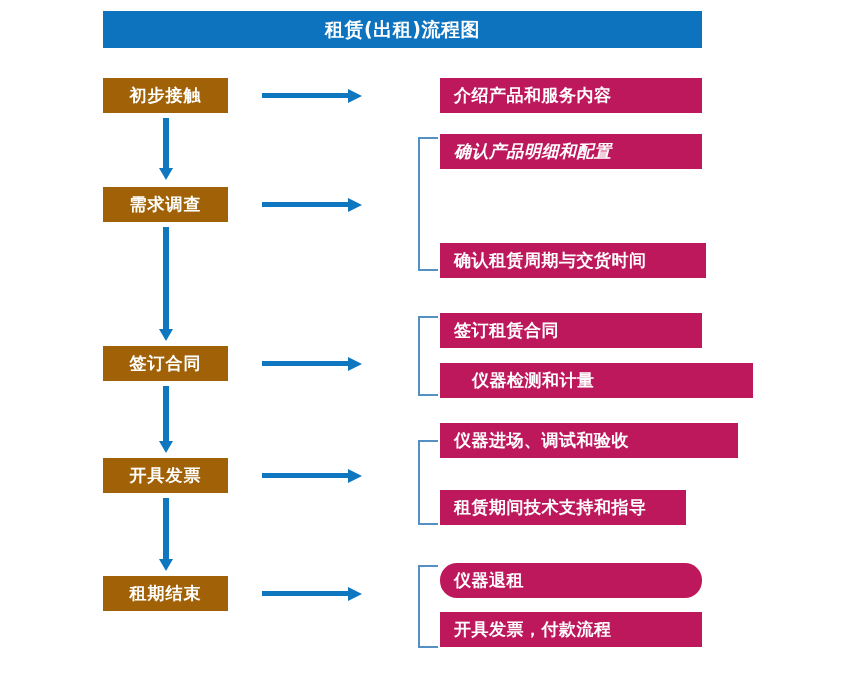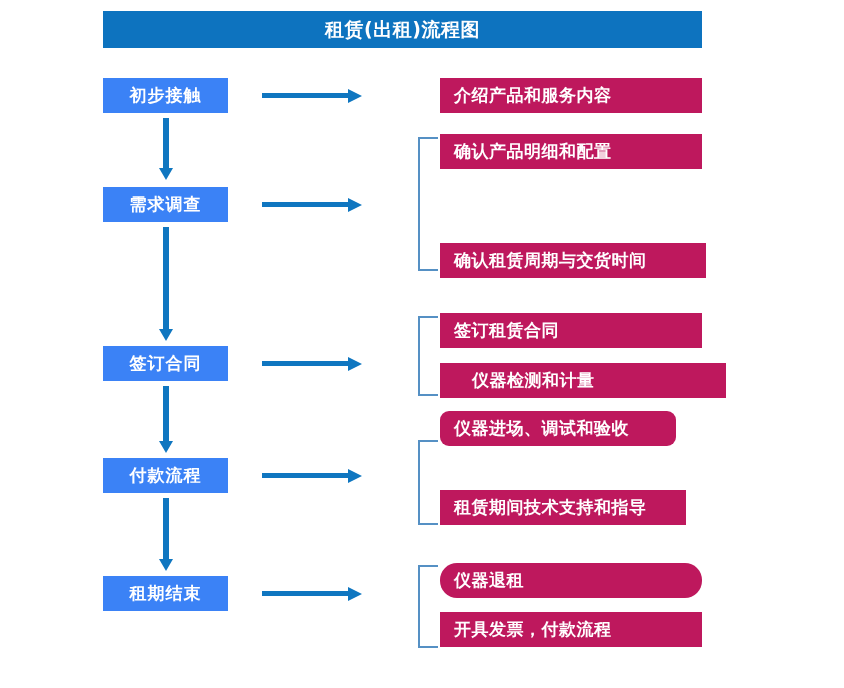--- a/index.html
+++ b/index.html
@@ -40,21 +40,21 @@
     justify-content: center;
     letter-spacing: 0.5px;
   }
 
   
   .stage-box {
     position: absolute;
     left: 103px;
     width: 125px;
     height: 35px;
-    background: #3b82f6;
+    background: #a16207;
     color: #ffffff;
     font-size: 17px;
     font-weight: bold;
     display: flex;
     align-items: center;
     justify-content: center;
     letter-spacing: 1px;
   }
 
   
@@ -137,21 +137,21 @@
 </head>
 <body>
 
 <div id="flowchart">
 
   <div class="title-bar">租赁(出租)流程图</div>
 
   <div class="stage-box" style="top:78px;">初步接触</div>
   <div class="stage-box" style="top:187px;">需求调查</div>
   <div class="stage-box" style="top:346px;">签订合同</div>
-  <div class="stage-box" style="top:458px;">付款流程</div>
+  <div class="stage-box" style="top:458px;">开具发票</div>
   <div class="stage-box" style="top:576px;">租期结束</div>
 
   <div class="v-arrow" style="top:118px; height:62px;">
     <div class="shaft" style="height:50px;"></div>
     <div class="head" style="top:50px;"></div>
   </div>
   <div class="v-arrow" style="top:227px; height:114px;">
     <div class="shaft" style="height:102px;"></div>
     <div class="head" style="top:102px;"></div>
   </div>
@@ -184,25 +184,25 @@
     <div class="shaft"></div>
       <div class="head"></div>
   </div>
 
   <div class="bracket" style="top:137px; height:134px;"></div>
   <div class="bracket" style="top:316px; height:80px;"></div>
   <div class="bracket" style="top:440px; height:85px;"></div>
   <div class="bracket" style="top:565px; height:83px;"></div>
 
   <div class="detail-box" style="top:78px;  width:262px;">介绍产品和服务内容</div>
-  <div class="detail-box" style="top:134px; width:262px;">确认产品明细和配置</div>
+  <div class="detail-box" style="top:134px; width:262px;font-style:italic;">确认产品明细和配置</div>
   <div class="detail-box" style="top:243px; width:266px;">确认租赁周期与交货时间</div>
 
   <div class="detail-box" style="top:313px; width:262px;">签订租赁合同</div>
-  <div class="detail-box" style="top:363px; width:286px;padding-left:32px;">仪器检测和计量</div>
-
-  <div class="detail-box" style="top:411px; width:236px;border-radius:9px;">仪器进场、调试和验收</div>
+  <div class="detail-box" style="top:363px; width:313px;padding-left:32px;">仪器检测和计量</div>
+
+  <div class="detail-box" style="top:423px; width:298px;">仪器进场、调试和验收</div>
   <div class="detail-box" style="top:490px; width:246px;">租赁期间技术支持和指导</div>
 
   <div class="detail-box" style="top:563px; width:262px;border-radius:17px;">仪器退租</div>
   <div class="detail-box" style="top:612px; width:262px;">开具发票，付款流程</div>
 
 </div>
 
 </body></html>

